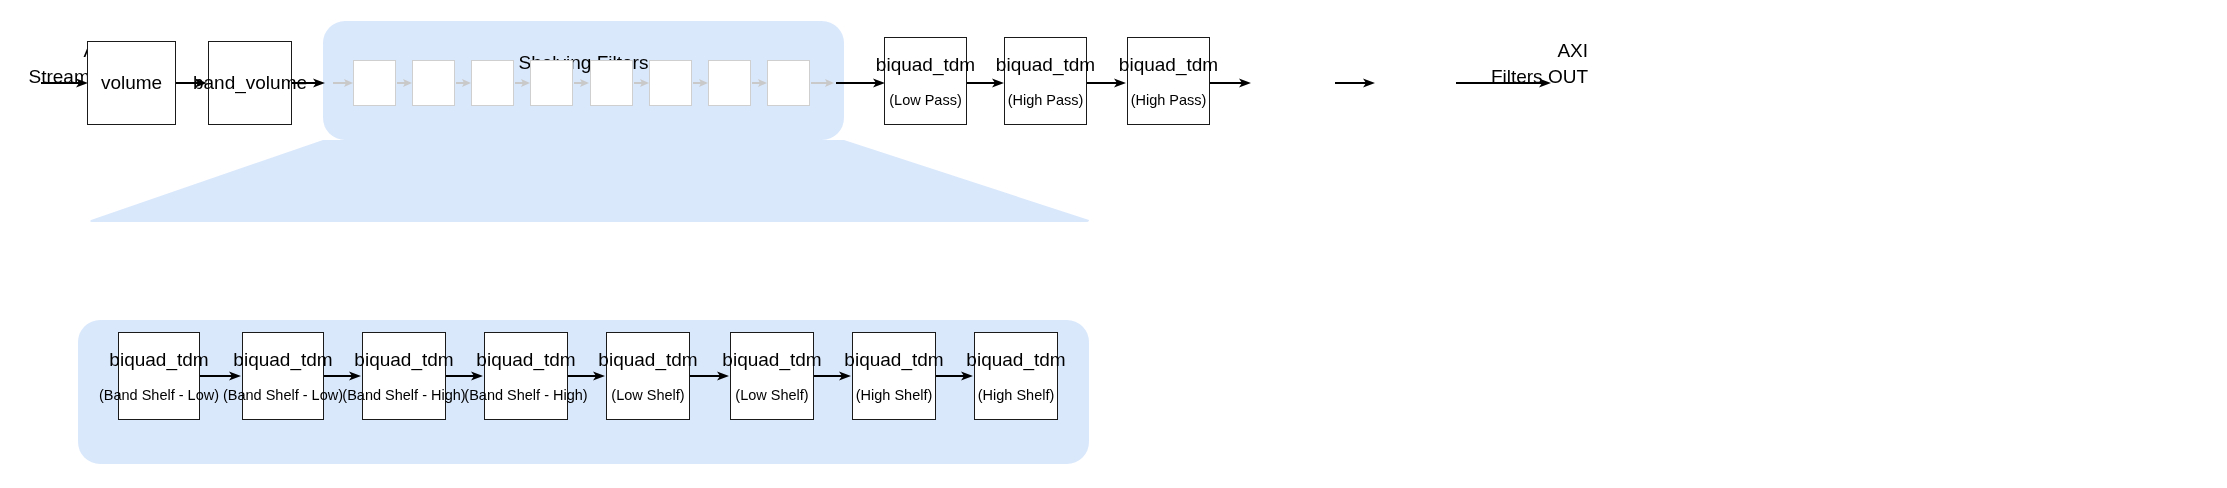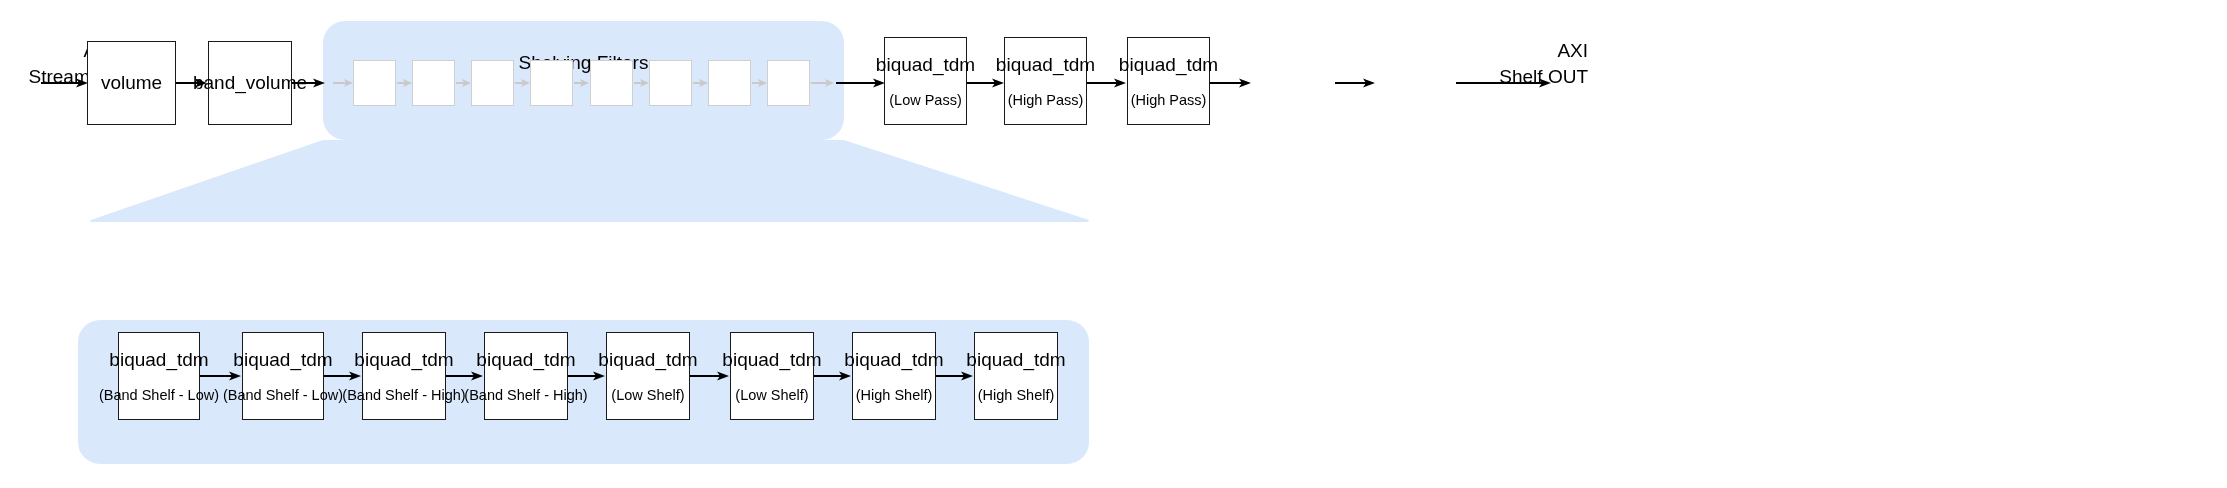--- a/index.html
+++ b/index.html
@@ -253,21 +253,21 @@
 
   <div class="arrow" style="left:1456px; top:76px;">
     <svg width="96" height="14" viewBox="0 0 96 14">
         <path d="M0 7 H86" stroke="#000" stroke-width="2" fill="none"></path>
         <path d="M95 7 L83 2.5 L86 7 L83 11.5 Z" fill="#000"></path>
       </svg>
   </div>
 
   <div class="io-label" style="left:1458px; top:38px; width:130px;">
     <span>AXI</span>
-    <span>Shelf OUT</span>
+    <span>Filters OUT</span>
   </div>
 
   <div class="abs node" style="left:118px; top:332px; width:82px; height:88px;">
     <div class="node-title">biquad_tdm</div>
     <div class="node-sub">(Band Shelf - Low)</div>
   </div>
   <div class="arrow" style="left:200px; top:369px;">
     <svg width="42" height="14" viewBox="0 0 42 14">
         <path d="M0 7 H32" stroke="#000" stroke-width="2" fill="none"></path>
         <path d="M41 7 L29 2.5 L32 7 L29 11.5 Z" fill="#000"></path>

